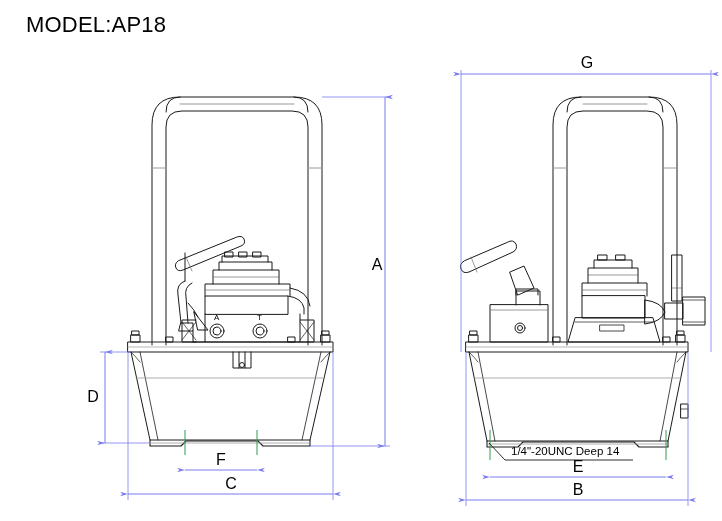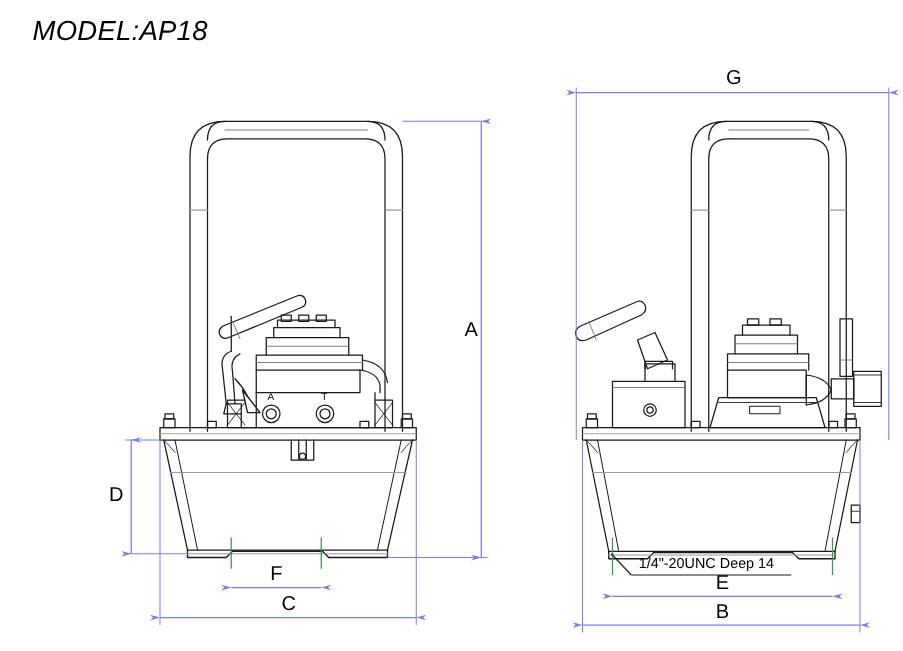--- a/index.html
+++ b/index.html
@@ -4,21 +4,21 @@
 <title>MODEL:AP18 Dimension Drawing</title>
 <style>
   html,body{margin:0;padding:0;background:#ffffff;}
   body{
     width:722px;height:521px;position:relative;overflow:hidden;
     font-family:"Liberation Sans","DejaVu Sans",sans-serif;
     color:#000;
   }
   #page-title{
     position:absolute;left:26px;top:12px;
-    font-size:22px;letter-spacing:.2px;color:#000;white-space:nowrap;font-style:italic;
+    font-size:22px;letter-spacing:.2px;color:#000;white-space:nowrap;
   }
   #drawing-canvas{position:absolute;left:0;top:0;width:722px;height:521px;}
   .dim-label{
     position:absolute;font-size:16px;color:#000;
     text-align:center;white-space:nowrap;
   }
   .note-label{
     position:absolute;font-size:11.5px;color:#000;white-space:nowrap;
   }
   .port-label{

